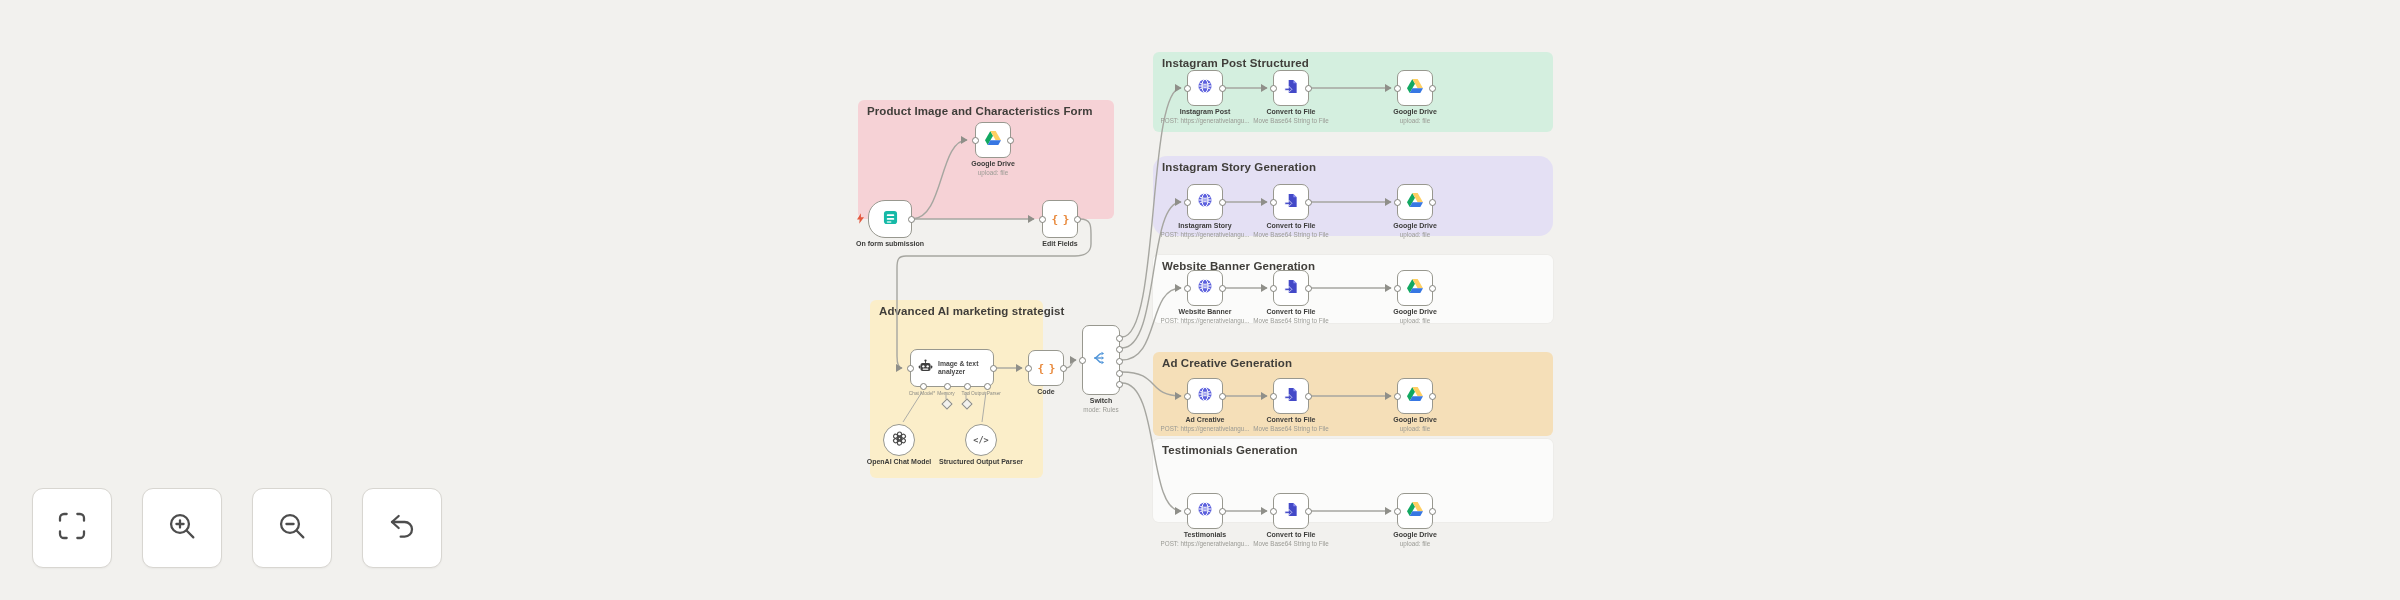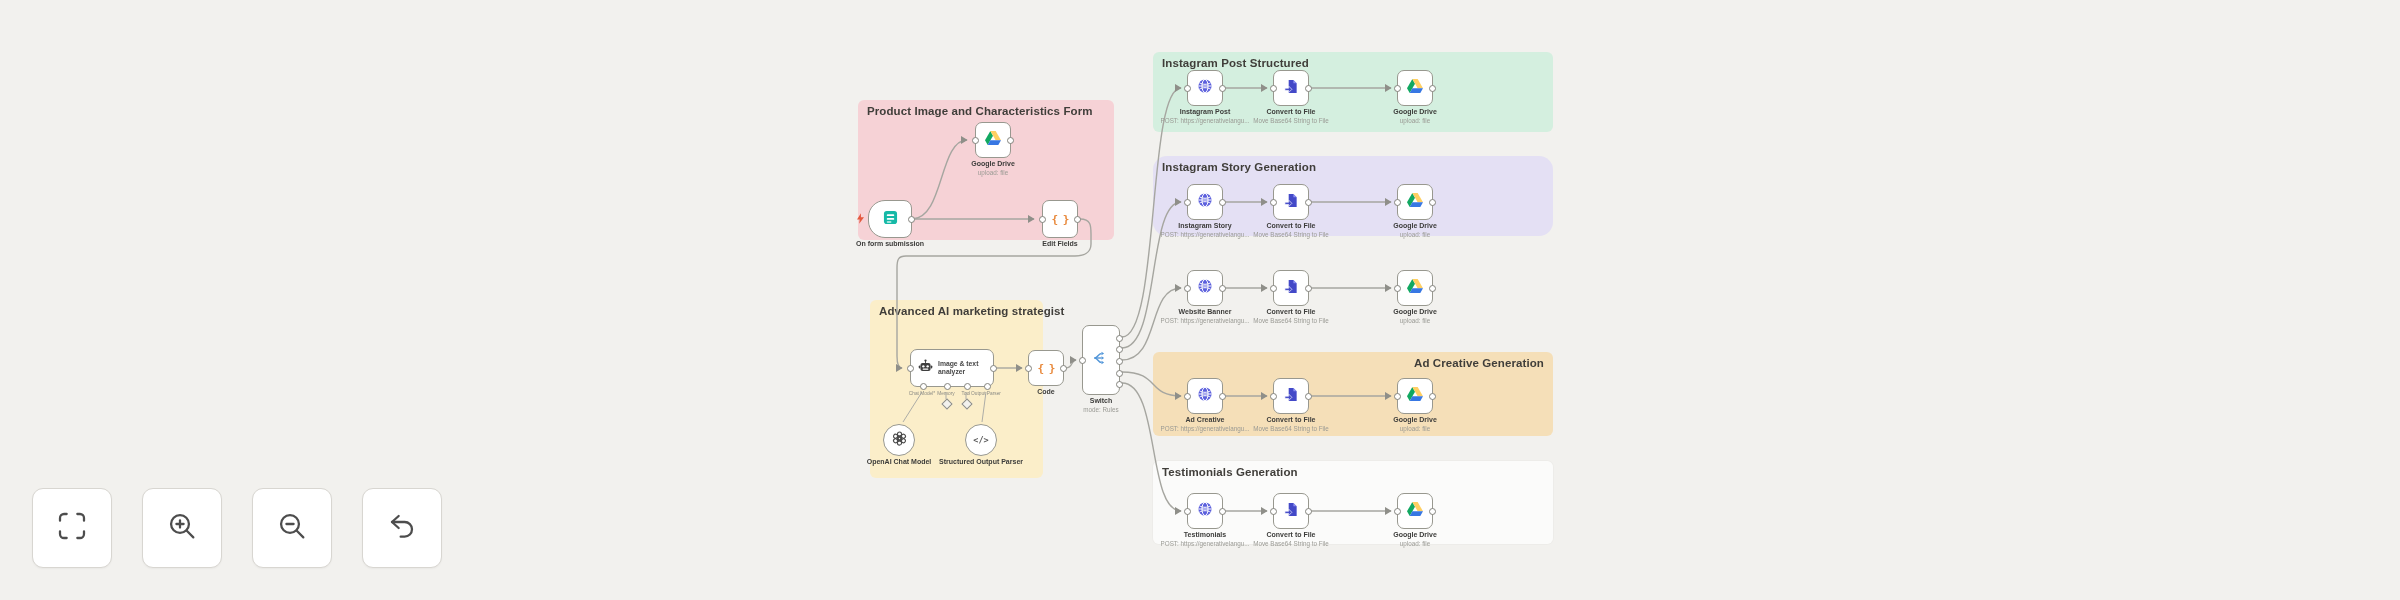--- a/index.html
+++ b/index.html
@@ -69,36 +69,39 @@
     display:flex;align-items:center;justify-content:center;cursor:pointer;
     box-shadow:0 1px 2px rgba(0,0,0,.04);
   }
   .ctrl-btn svg{stroke:#4d4d4d;stroke-width:1.7;fill:none;stroke-linecap:round;stroke-linejoin:round;}
 </style>
 </head>
 <body>
 
 <div class="canvas">
 
-  <div class="sticky s-pink" style="left:858px;top:100px;width:256px;height:140px;">
+  <div class="sticky s-pink" style="left:858px;top:100px;width:256px;height:119px;">
     <span class="stitle">Product Image and Characteristics Form</span>
   </div>
   <div class="sticky s-yellow" style="left:870px;top:300px;width:173px;height:178px;">
     <span class="stitle">Advanced AI marketing strategist</span>
   </div>
   <div class="sticky s-green" style="left:1153px;top:52px;width:400px;height:80px;">
     <span class="stitle">Instagram Post Structured</span>
   </div>
   <div class="sticky s-purple" style="left:1153px;top:156px;width:400px;height:80px;">
     <span class="stitle">Instagram Story Generation</span>
   </div>
-  <div class="sticky s-orange" style="left:1153px;top:352px;width:400px;height:84px;text-align:right;">
+  <div class="sticky s-white" style="left:1153px;top:255px;width:400px;height:68px;">
+    <span class="stitle">Website Banner Generation</span>
+  </div>
+  <div class="sticky s-orange" style="left:1153px;top:352px;width:400px;height:84px;">
     <span class="stitle">Ad Creative Generation</span>
   </div>
-  <div class="sticky s-white" style="left:1153px;top:461px;width:400px;height:83px;">
+  <div class="sticky s-white" style="left:1153px;top:439px;width:400px;height:83px;">
     <span class="stitle">Testimonials Generation</span>
   </div>
 
   <svg class="edges" width="2400" height="600">
     <defs>
       <marker id="arr" markerWidth="7" markerHeight="7" refX="4.5" refY="3" orient="auto">
         <path d="M0,0 L5,3 L0,6 z" fill="#8f8f89"></path>
       </marker>
     </defs>
     <g stroke="#a6a6a0" stroke-width="1.4" fill="none">

